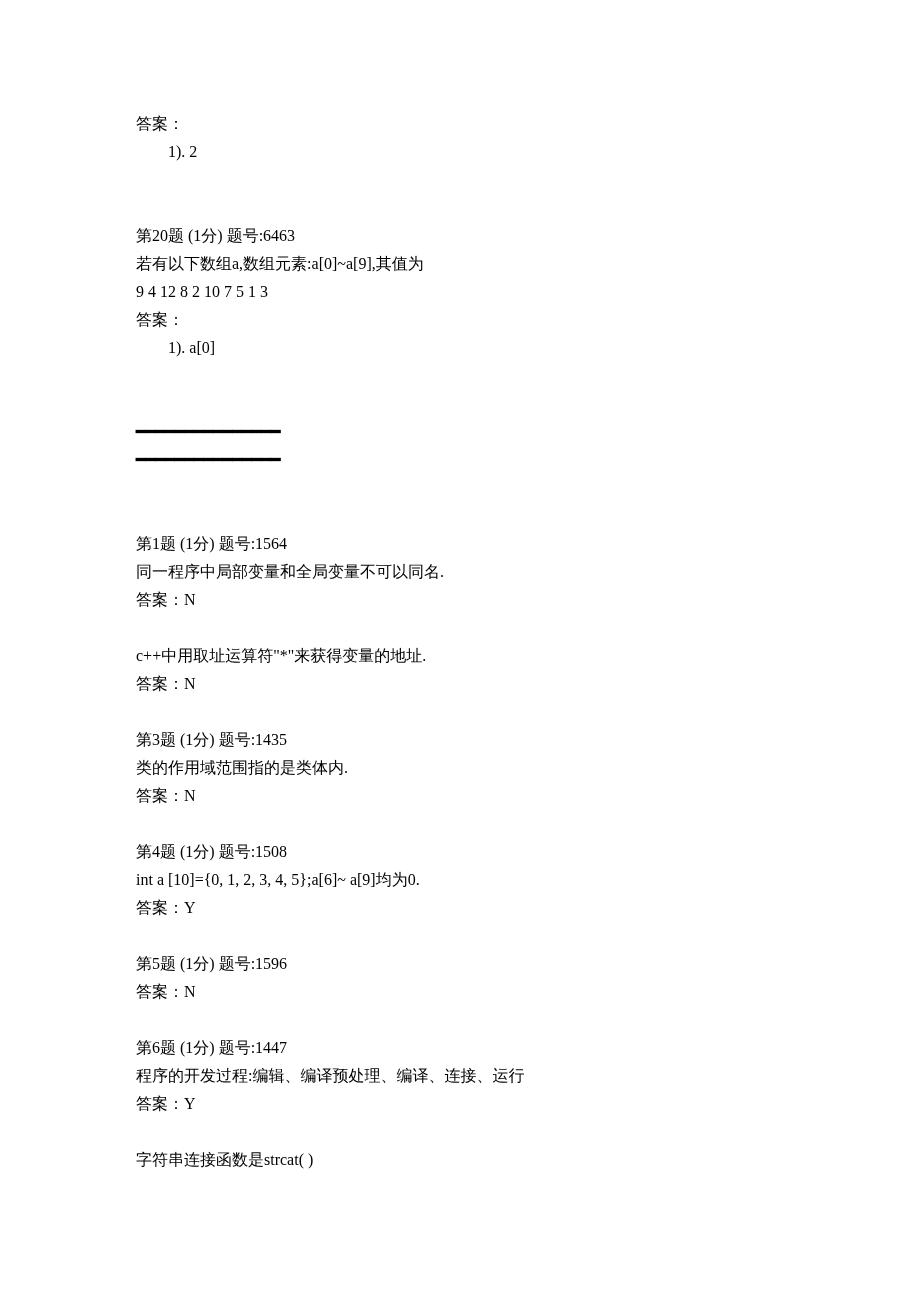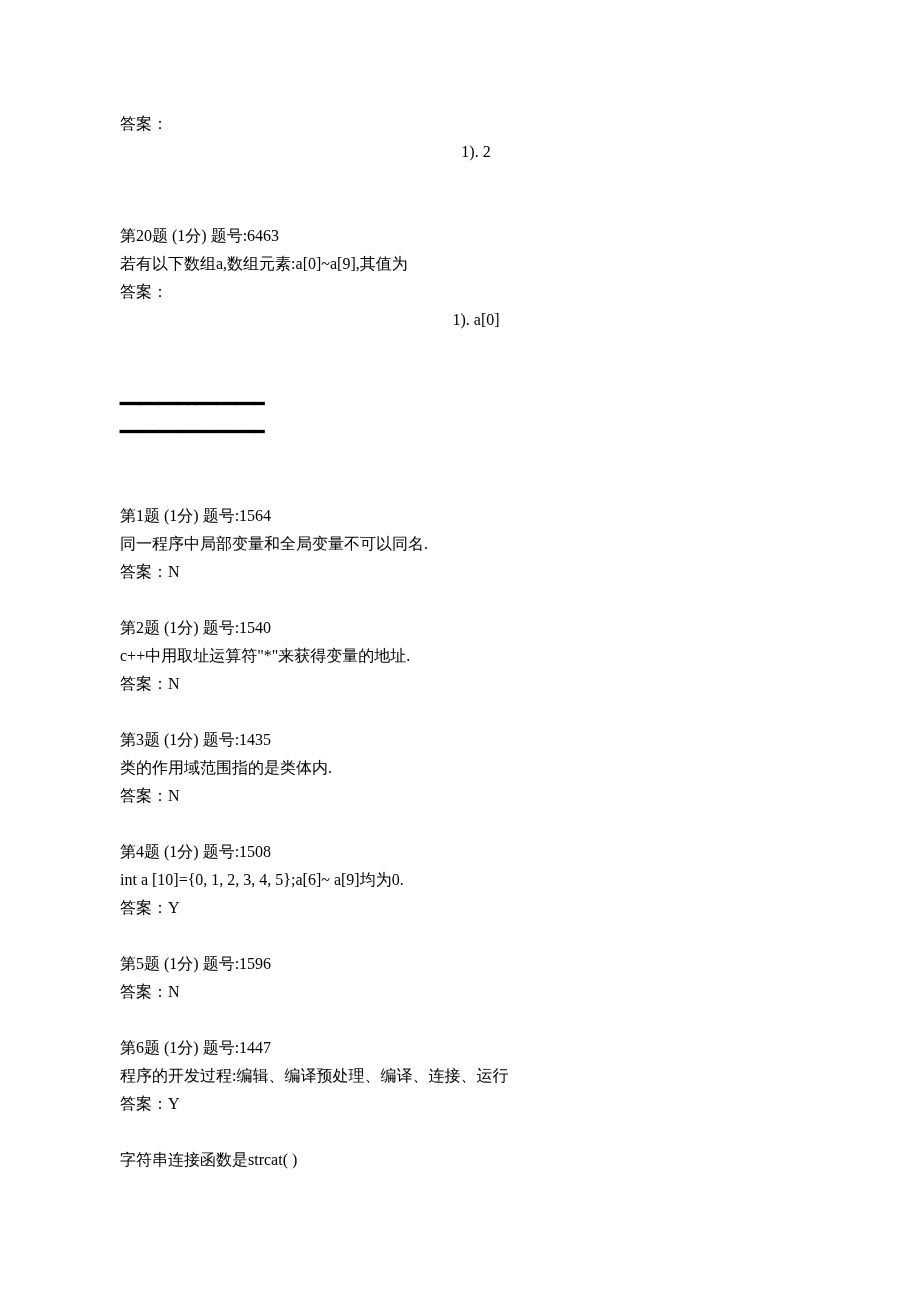--- a/index.html
+++ b/index.html
@@ -11,24 +11,24 @@
       line-height: 1.75;
       color: #000000;
     }
     .page {
       width: 920px;
       box-sizing: border-box;
       padding: 110px 120px 80px 120px;
     }
     .block {
       margin-bottom: 28px;
+      margin-left: 16px;
     }
     .indent {
       padding-left: 2em;
-      text-align: center;
     }
     .section-divider {
       font-weight: bold;
     }
     .no-gap {
       margin: 0;
     }
   </style>
 </head>
 <body>
@@ -38,41 +38,41 @@
   <div class="block">
     <div class="no-gap">答案：</div>
     <div class="no-gap indent">1). 2</div>
   </div>
 
   <br>
 
   <div class="block">
     <div class="no-gap">第20题  (1分)   题号:6463</div>
     <div class="no-gap">若有以下数组a,数组元素:a[0]~a[9],其值为</div>
+    <div class="no-gap"> 9  4  12  8  2  10  7  5  1  3</div>
     <div class="no-gap">答案：</div>
     <div class="no-gap indent">1). a[0]</div>
   </div>
 
   <br>
 
   <div class="block">
     <div class="no-gap section-divider">━━━━━━━━━━━━━━━</div>
     <div class="no-gap section-divider">━━━━━━━━━━━━━━━</div>
   </div>
 
   <br>
 
   <div class="block">
     <div class="no-gap">第1题  (1分)   题号:1564</div>
     <div class="no-gap">同一程序中局部变量和全局变量不可以同名.</div>
     <div class="no-gap">答案：N</div>
   </div>
 
   <div class="block">
-    <div class="no-gap">第2题  (1分)   题号:1540</div>
     <div class="no-gap">c++中用取址运算符"*"来获得变量的地址.</div>
     <div class="no-gap">答案：N</div>
   </div>
 
   <div class="block">
     <div class="no-gap">第3题  (1分)   题号:1435</div>
     <div class="no-gap">类的作用域范围指的是类体内.</div>
     <div class="no-gap">答案：N</div>
   </div>
 

